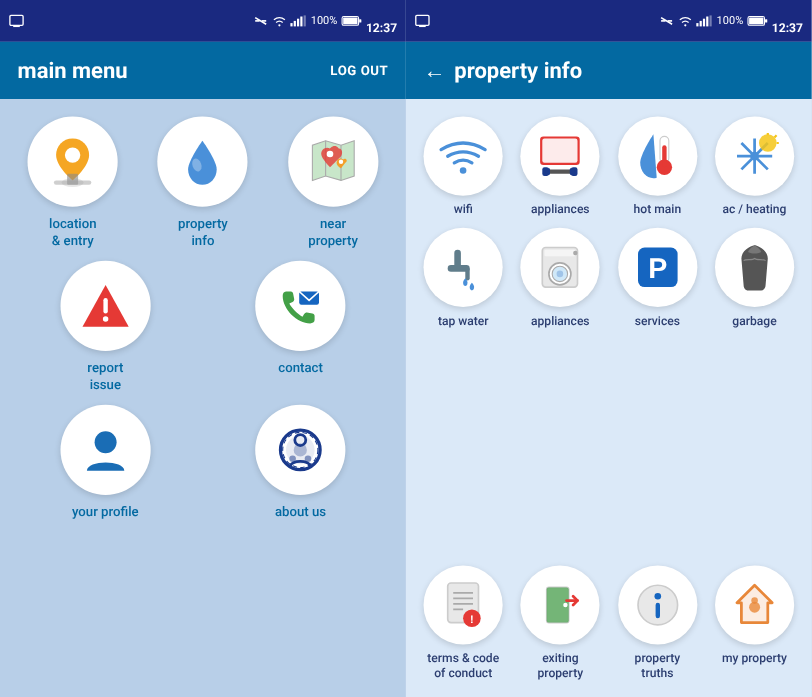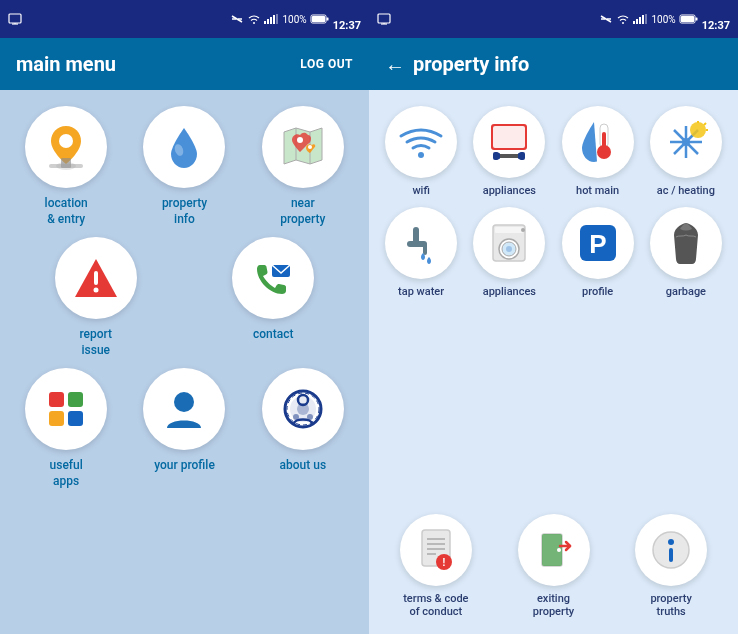--- a/index.html
+++ b/index.html
@@ -257,31 +257,20 @@
             <polyline points="26,14 35,22 44,14" fill="none" stroke="white" stroke-width="1.5"></polyline>
           </svg>
         </div>
         <span class="item-label">contact</span>
       </div>
 
     </div>
 
     <div class="grid-row">
 
-      <div class="grid-item">
-        <div class="icon-circle">
-          <svg width="54" height="54" viewBox="0 0 54 54">
-            <rect x="10" y="10" width="15" height="15" rx="3" fill="#e53935"></rect>
-            <rect x="29" y="10" width="15" height="15" rx="3" fill="#43a047"></rect>
-            <rect x="10" y="29" width="15" height="15" rx="3" fill="#f5a623"></rect>
-            <rect x="29" y="29" width="15" height="15" rx="3" fill="#1565c0"></rect>
-          </svg>
-        </div>
-        <span class="item-label">useful<br>apps</span>
-      </div>
 
       <div class="grid-item">
         <div class="icon-circle">
           <svg width="54" height="54" viewBox="0 0 54 54">
             <circle cx="27" cy="20" r="10" fill="#1a6db5"></circle>
             <path d="M10 46 C10 36 44 36 44 46" fill="#1a6db5"></path>
           </svg>
         </div>
         <span class="item-label">your profile</span>
       </div>
@@ -450,21 +439,21 @@
         <span class="item-label-sm">appliances</span>
       </div>
 
       <div class="grid-item-sm">
         <div class="icon-circle-sm">
           <svg width="48" height="48" viewBox="0 0 48 48">
             <rect x="6" y="6" width="36" height="36" rx="6" fill="#1565c0"></rect>
             <text x="24" y="34" font-size="26" font-weight="bold" fill="white" text-anchor="middle" font-family="Arial">P</text>
           </svg>
         </div>
-        <span class="item-label-sm">profile</span>
+        <span class="item-label-sm">services</span>
       </div>
 
       <div class="grid-item-sm">
         <div class="icon-circle-sm">
           <svg width="44" height="48" viewBox="0 0 44 48">
 
             <path d="M10 16 C10 8 20 4 22 4 C24 4 34 8 34 16 L32 40 C32 43 30 45 28 45 L16 45 C14 45 12 43 12 40 Z" fill="#555"></path>
             <path d="M22 4 C22 4 18 6 16 10 C20 12 24 12 28 10 C26 6 22 4 22 4Z" fill="#777"></path>
             <path d="M12 18 C14 16 20 18 22 16 C24 18 30 16 32 18" fill="none" stroke="#888" stroke-width="1"></path>
           </svg>
@@ -511,15 +500,28 @@
         <div class="icon-circle-sm">
           <svg width="44" height="48" viewBox="0 0 44 48">
             <circle cx="22" cy="24" r="18" fill="#e8e8e8" stroke="#ccc" stroke-width="1.5"></circle>
             <circle cx="22" cy="16" r="3" fill="#1565c0"></circle>
             <rect x="20" y="22" width="4" height="14" rx="2" fill="#1565c0"></rect>
           </svg>
         </div>
         <span class="item-label-sm">property<br>truths</span>
       </div>
 
+      <div class="grid-item-sm">
+        <div class="icon-circle-sm">
+          <svg width="44" height="48" viewBox="0 0 44 48">
+
+            <polygon points="22,6 6,22 10,22 10,40 34,40 34,22 38,22" fill="none" stroke="#e8883a" stroke-width="2.5" stroke-linejoin="round"></polygon>
+            <polygon points="22,6 6,22 10,22 10,40 34,40 34,22 38,22" fill="#e8883a" opacity="0.15"></polygon>
+
+            <circle cx="22" cy="26" r="5" fill="#e8883a" opacity="0.8"></circle>
+            <circle cx="22" cy="20" r="3" fill="#e8883a" opacity="0.8"></circle>
+          </svg>
+        </div>
+        <span class="item-label-sm">my property</span>
+      </div>
     </div>
   </div>
 </div>
 
 </body></html>

